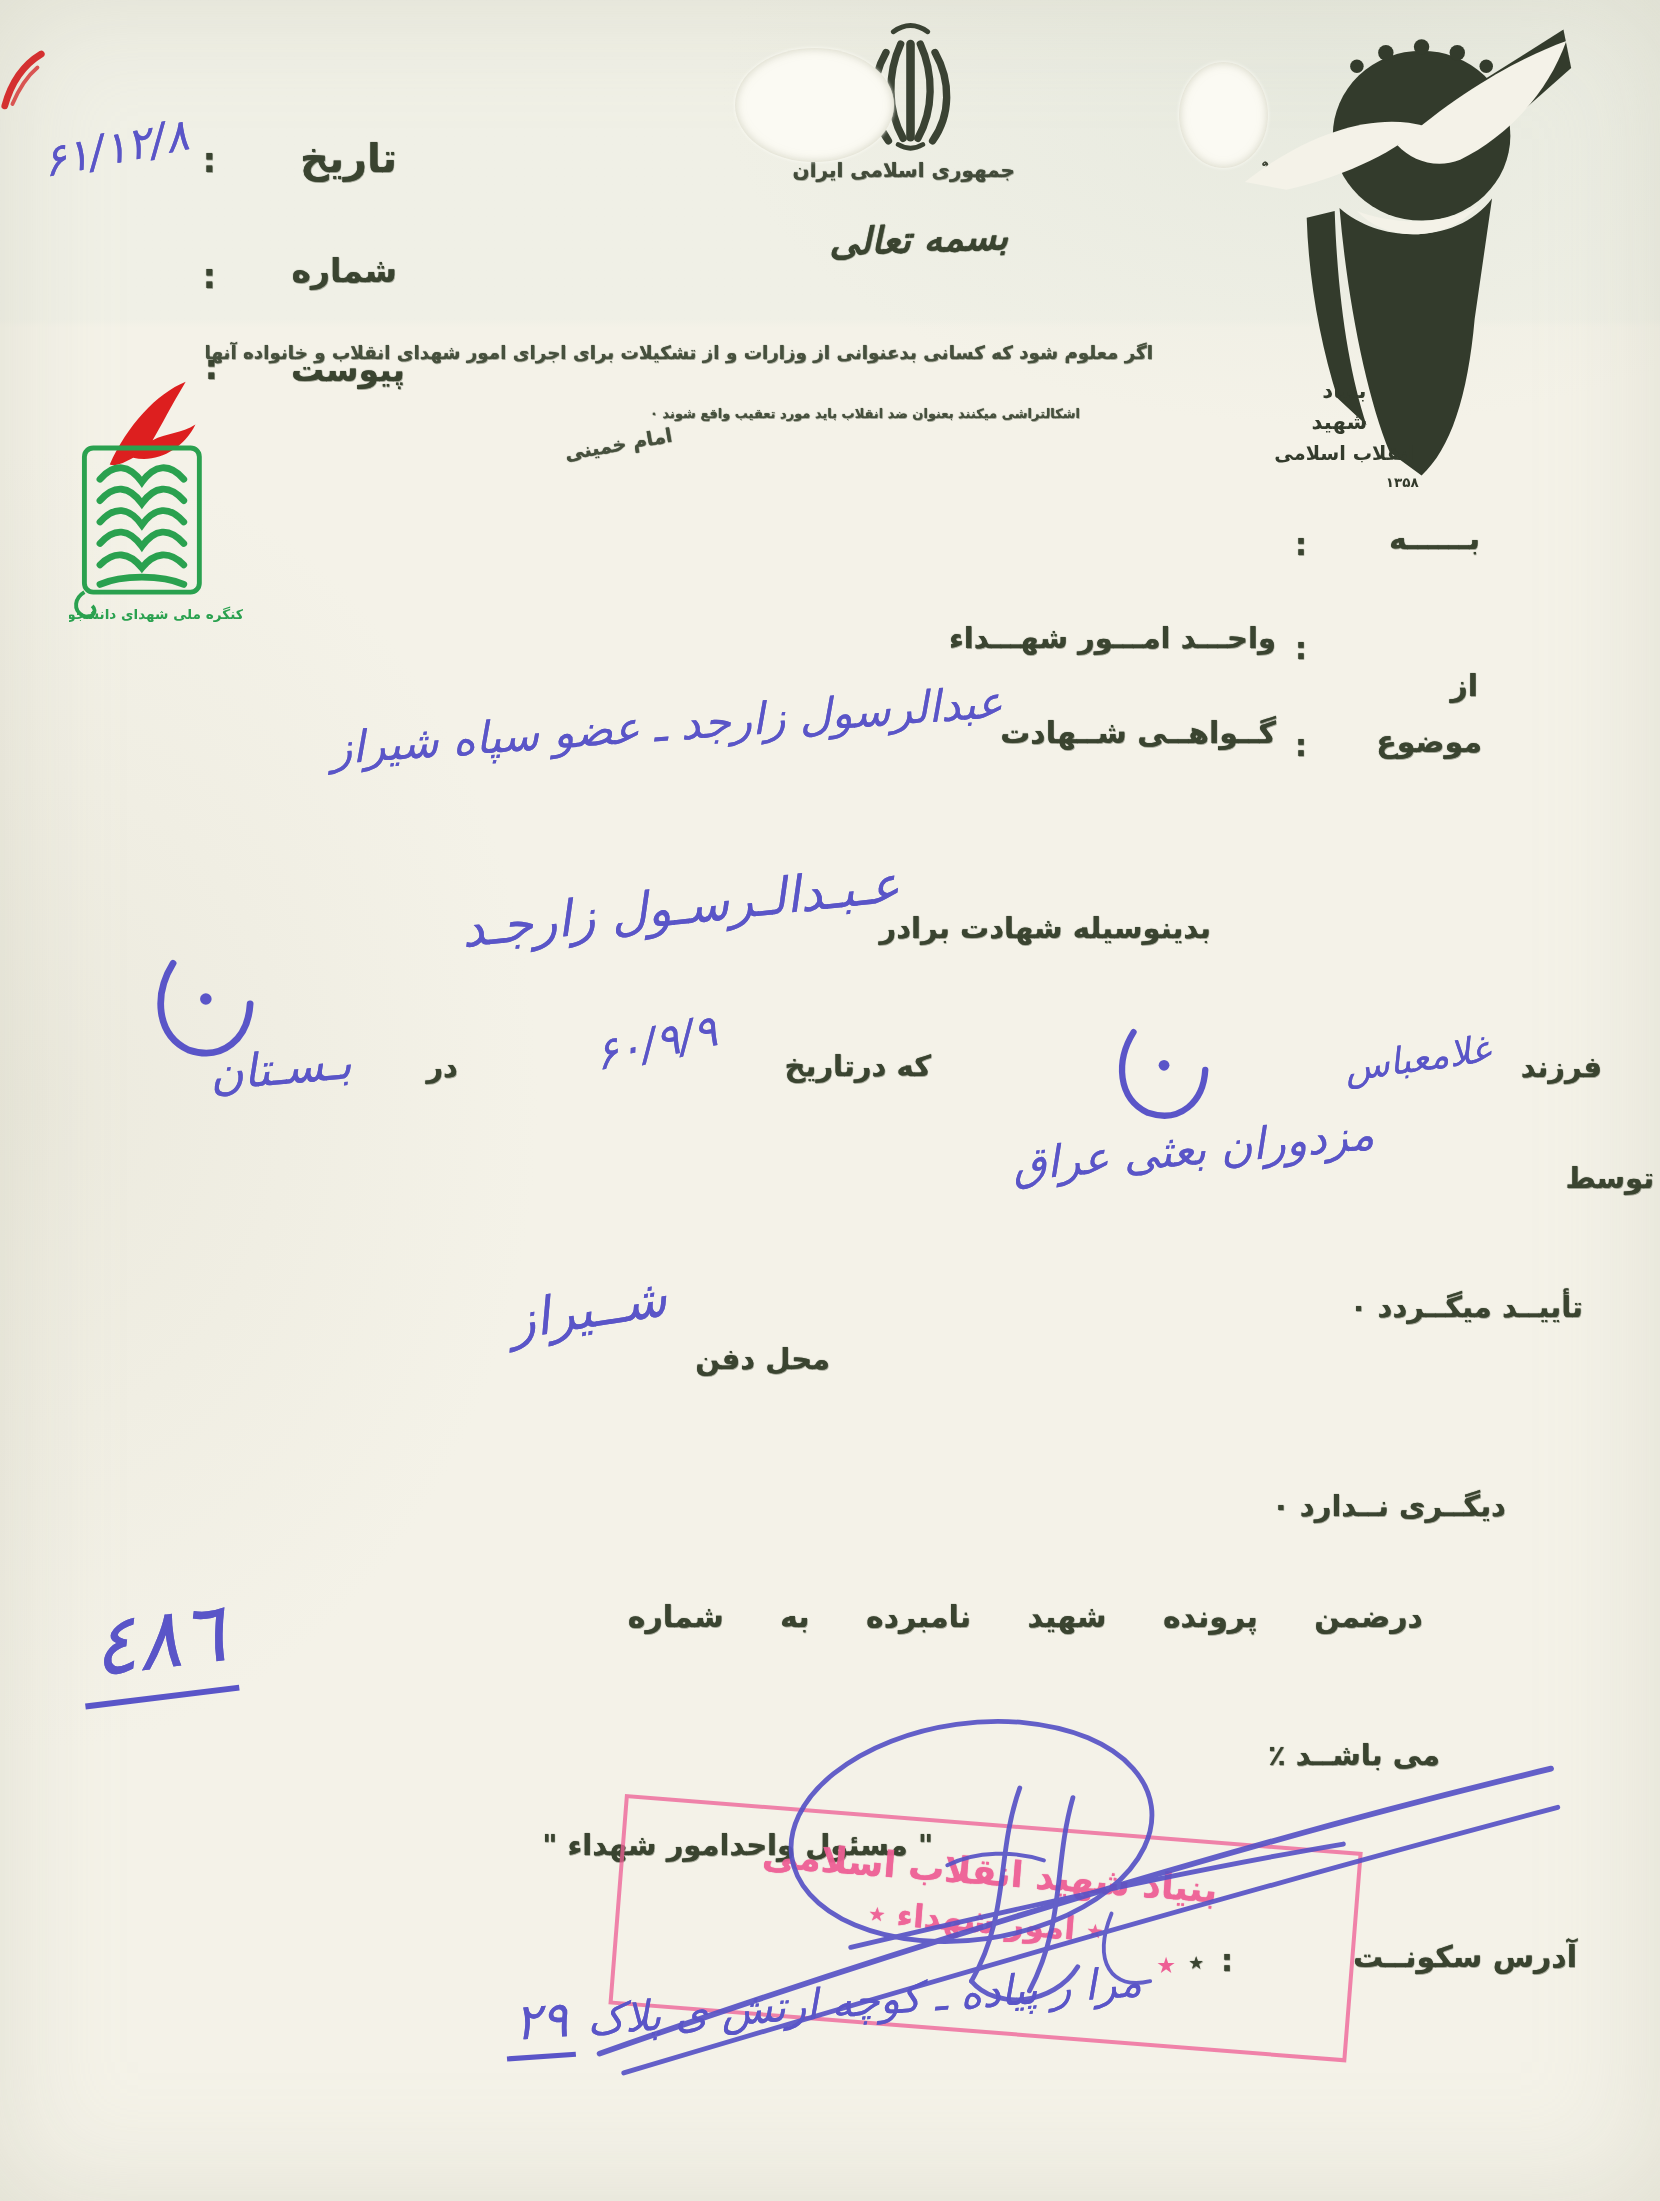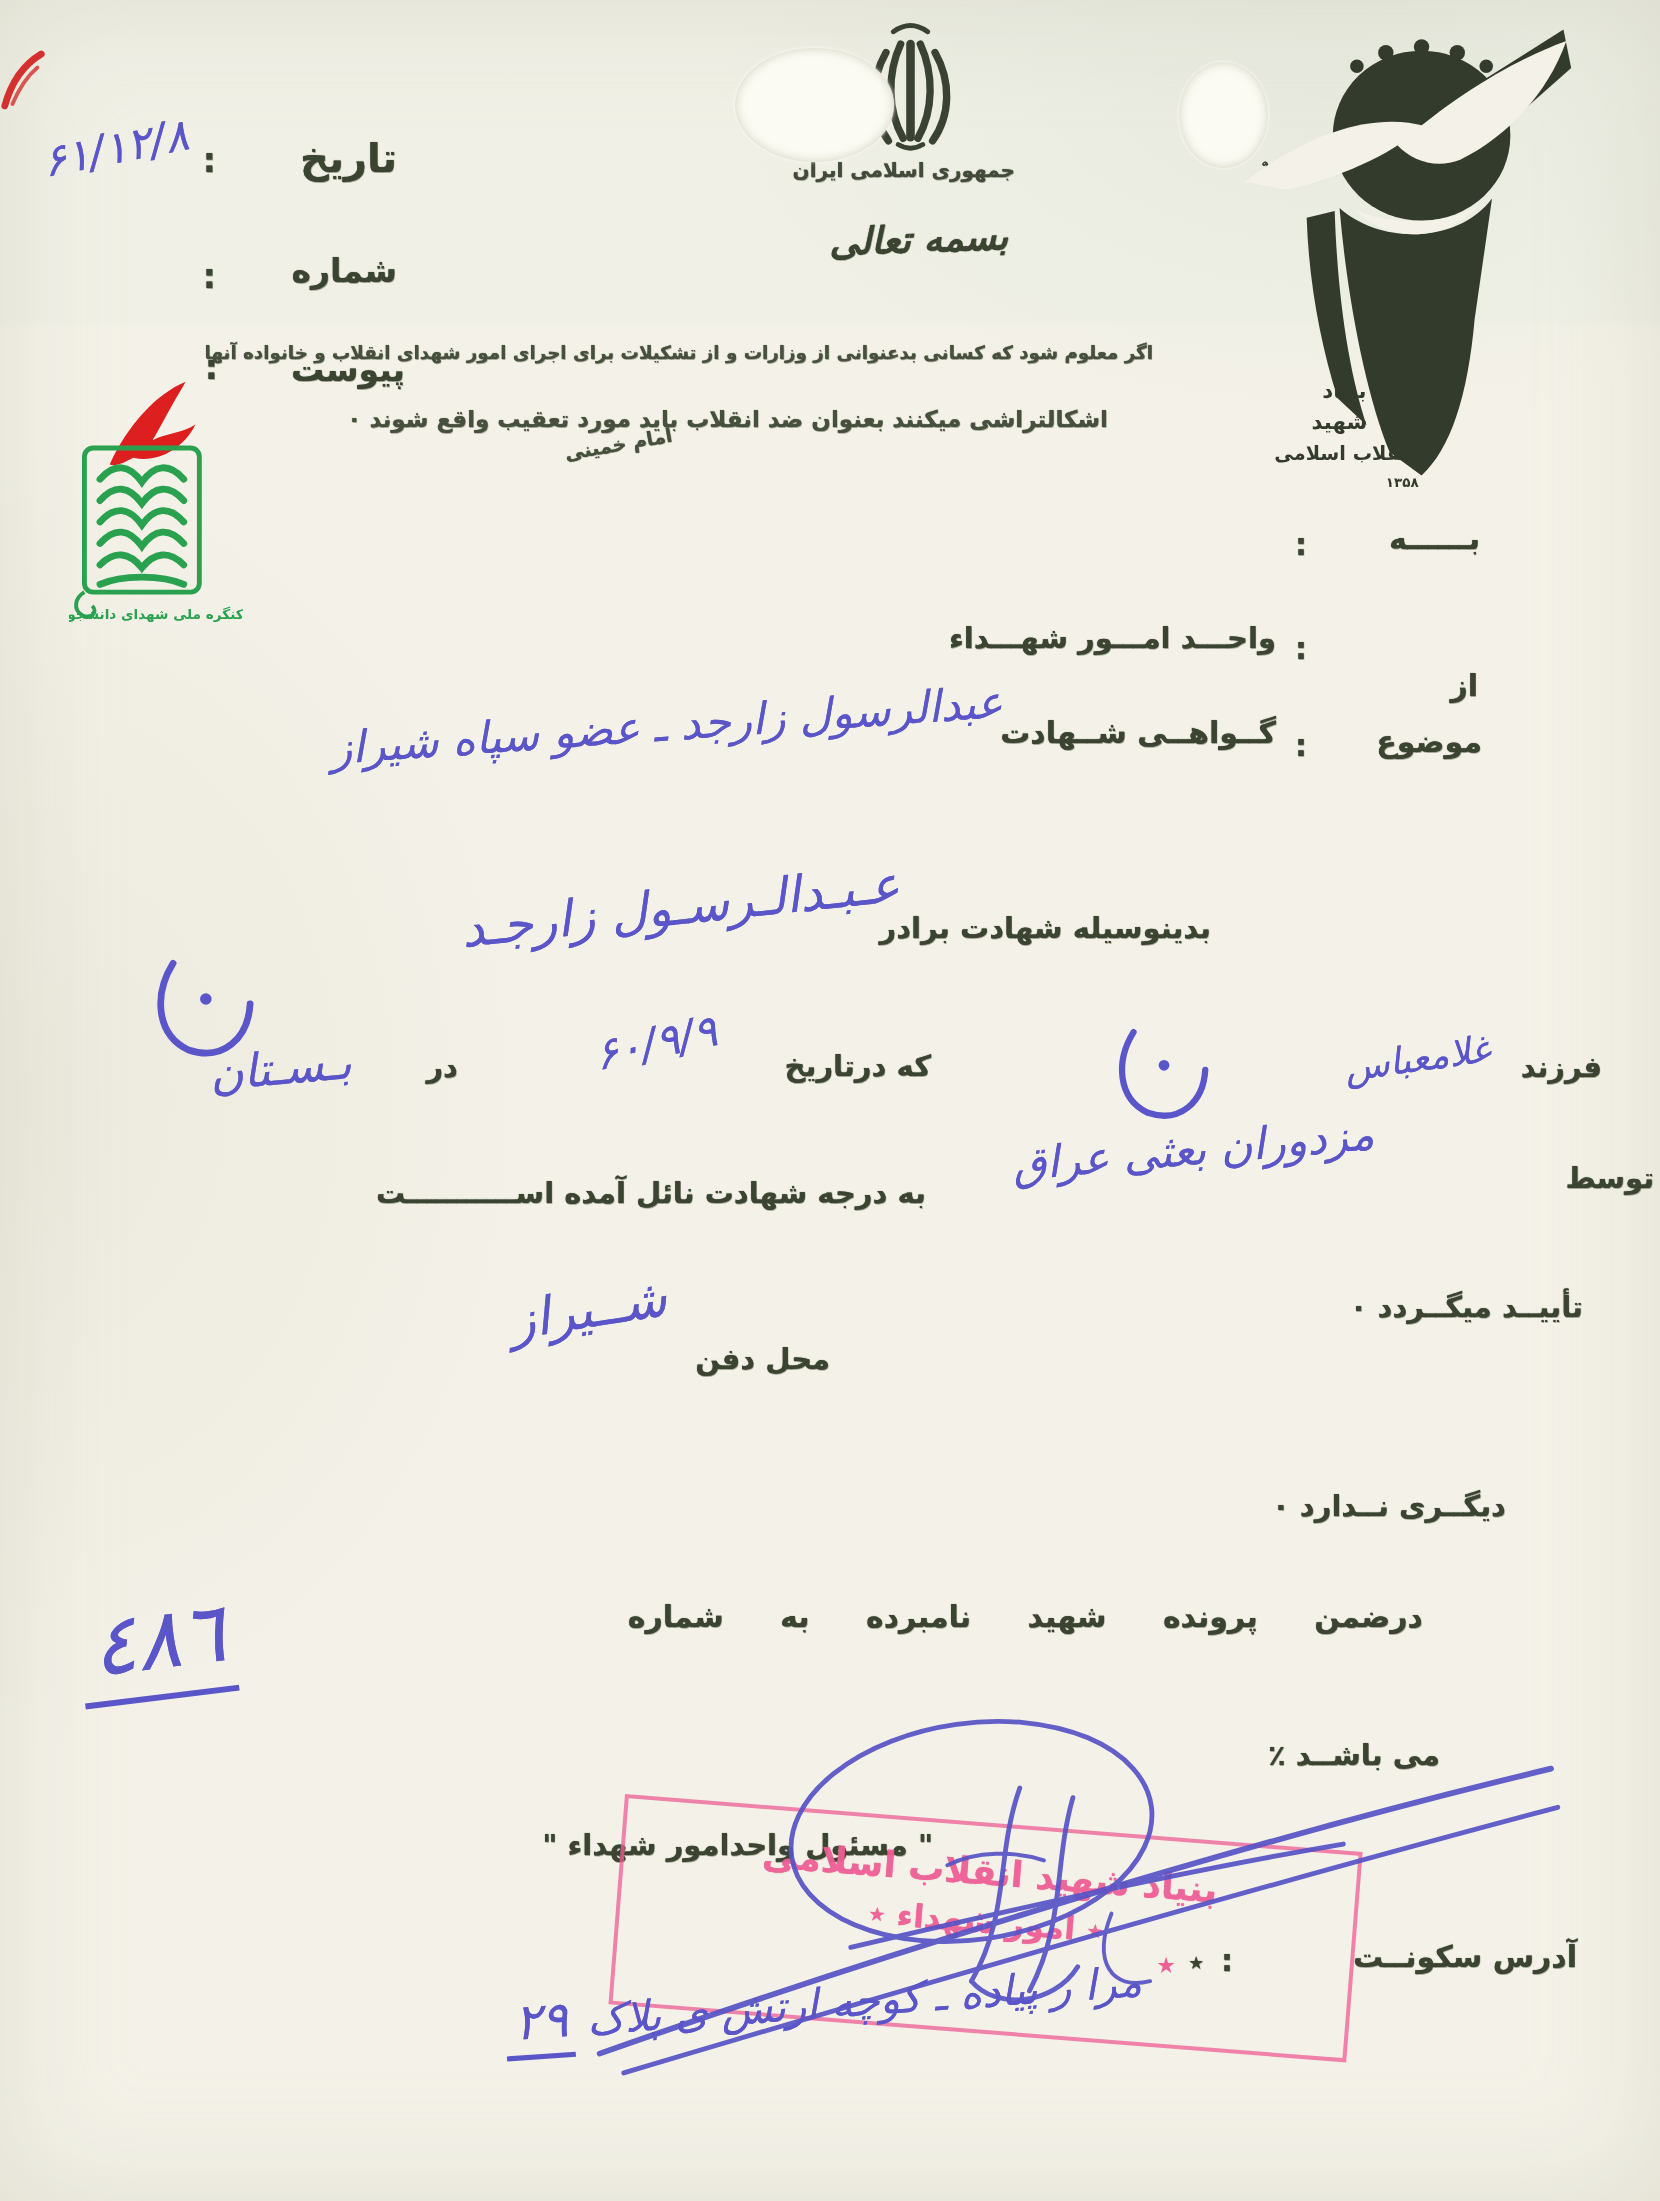--- a/index.html
+++ b/index.html
@@ -69,21 +69,21 @@
       <path d="M30 29 C17 52 17 80 32 101" stroke-width="6"></path>
       <path d="M58 22 C69 46 69 76 56 99" stroke-width="6"></path>
       <path d="M70 29 C83 52 83 80 68 101" stroke-width="6"></path>
       <path d="M40 104 Q50 110 60 104" stroke-width="4"></path>
     </g>
   </svg>
   <span class="t" style="right:645px;top:158px;font-size:20px;letter-spacing:1px;color:#424b3a;">جمهوری اسلامی ایران</span>
   <span class="t" style="right:652px;top:218px;font-size:37px;transform:rotate(-2deg);font-style:italic;">بسمه تعالی</span>
 
   <span class="t" style="right:507px;top:342px;font-size:18.3px;font-weight:bold;color:#46503d;">اگر معلوم شود که کسانی بدعنوانی از وزارات و از تشکیلات برای اجرای امور شهدای انقلاب و خانواده آنها</span>
-  <span class="t" style="right:552px;top:406px;font-size:23px;color:#46503d;">اشکالتراشی میکنند بعنوان ضد انقلاب باید مورد تعقیب واقع شوند ۰</span>
+  <span class="t" style="right:580px;top:406px;font-size:13px;color:#46503d;">اشکالتراشی میکنند بعنوان ضد انقلاب باید مورد تعقیب واقع شوند ۰</span>
   <span class="t" style="right:987px;top:433px;font-size:19.3px;transform:rotate(-10deg);color:#46503d;">امام خمینی</span>
 
   <svg style="left:1244px;top:9.7px" width="333" height="483" viewBox="0 0 345 500">
     <defs>
         <path id="arcp" d="M22 162 Q165 25 330 135"></path>
       </defs>
     <text font-size="12" fill="#3f4636" font-weight="bold" font-family="DejaVu Sans">
       <textPath href="#arcp" startOffset="6">ولاتحسبن الذین قتلوا فی سبیل الله امواتا</textPath>
     </text>
     <g fill="#333b2c">
@@ -152,21 +152,20 @@
     <path d="M28 18 C8 50 10 92 44 108 C80 120 106 96 108 60" stroke="#5a55c8" stroke-width="7" fill="none" stroke-linecap="round"></path>
     <circle cx="62" cy="55" r="6" fill="#5a55c8"></circle>
   </svg>
 
   <span class="t" style="right:5.8px;top:1161px;font-size:29px;letter-spacing:3.9px;">توسط</span>
   <span class="h" style="right:286px;top:1108px;font-size:44px;letter-spacing:4.8px;transform:rotate(-5deg);">مزدوران بعثی عراق</span>
   <svg style="left:1108px;top:1016px" width="106" height="121" viewBox="0 0 115 135">
     <path d="M28 18 C8 50 10 92 44 108 C80 120 106 96 108 60" stroke="#5a55c8" stroke-width="7" fill="none" stroke-linecap="round"></path>
     <circle cx="62" cy="55" r="6" fill="#5a55c8"></circle>
   </svg>
-  <span class="t" style="right:734px;top:1176px;font-size:29px;letter-spacing:4.8px;">به درجه شهادت نائل آمده اســـــــــــت</span>
 
   <span class="t" style="right:77px;top:1290px;font-size:29px;letter-spacing:9.7px;">تأییــد میگــردد ۰</span>
 
   <span class="t" style="right:830px;top:1342px;font-size:29px;letter-spacing:7.7px;">محل دفن</span>
   <span class="h" style="right:994px;top:1267px;font-size:52px;letter-spacing:7.7px;transform:rotate(-9deg);">شــیراز</span>
 
   <span class="t" style="right:154px;top:1489px;font-size:29px;letter-spacing:10.6px;">دیگــری نــدارد ۰</span>
 
   <span class="t" style="right:237px;top:1599px;font-size:30px;letter-spacing:15.4px;word-spacing:46px;">درضمن پرونده شهید نامبرده به شماره</span>
   <span class="h" style="right:1427px;top:1582px;font-size:83px;transform:rotate(-7deg);border-bottom:6.8px solid #5a55c8;padding:0 7.7px 5.8px 13.5px;">٤٨٦</span>

